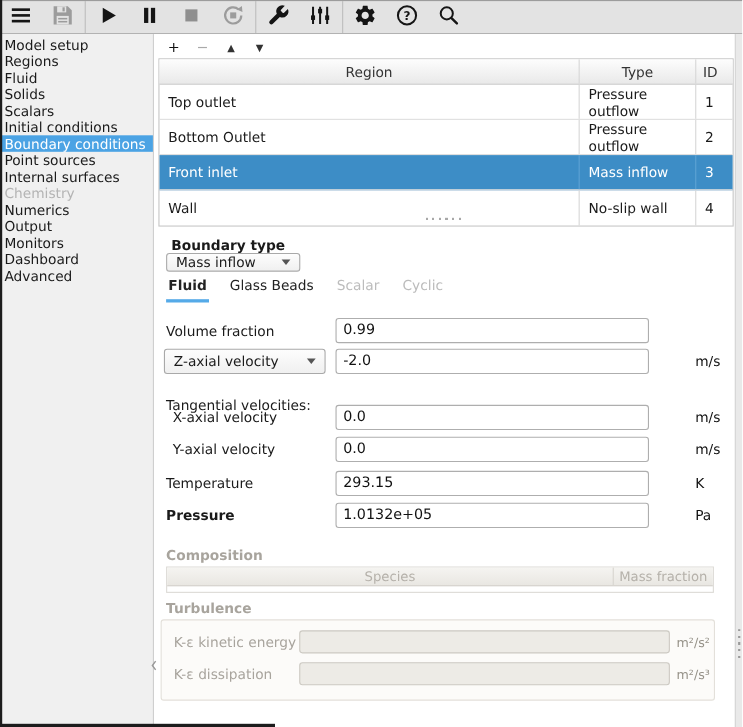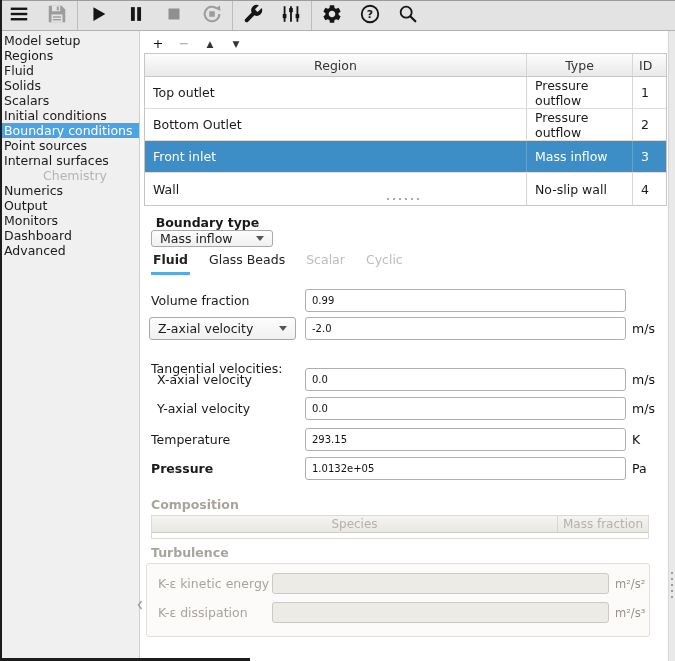--- a/index.html
+++ b/index.html
@@ -16,21 +16,21 @@
     display:flex;align-items:center;}
   .tbtn{width:38px;height:29px;display:flex;align-items:center;justify-content:center;}
   .tsep{width:1px;height:29px;background:#bdbdbd;margin:0 1px;}
 
   
   .content{position:absolute;left:0;top:31px;width:675px;height:630px;display:flex;}
   .sidebar{width:140px;background:var(--sidebar-bg,#f0f0f0);border-right:1px solid #cfcfcf;
     box-sizing:border-box;padding-top:2px;flex:none;}
   .nav-item{height:15px;line-height:15px;padding-left:4px;font-size:12.5px;white-space:nowrap;cursor:default;}
   .nav-item.selected{background:var(--sidebar-selection,#4ba3e4);color:#fff;}
-  .nav-item.disabled{color:#b4b4b4;margin-left:39px;}
+  .nav-item.disabled{color:#b4b4b4;}
 
   .main{flex:1;position:relative;background:#fff;}
   .gutter{width:7px;flex:none;background:#e9e9e9;border-left:1px solid #d5d5d5;box-sizing:border-box;position:relative;}
   .vdots{position:absolute;left:2px;top:541px;width:2px;height:28px;
     background:repeating-linear-gradient(#9a9a9a 0 2px,transparent 2px 6px);}
   .collapse-handle{position:absolute;left:-4px;top:567px;width:8px;height:14px;z-index:4;}
 
   
   .mini-toolbar{position:absolute;left:8px;top:4px;height:18px;display:flex;gap:6px;align-items:center;}
   .mbtn{width:20px;height:18px;text-align:center;line-height:18px;font-size:13px;color:#111;}
@@ -68,22 +68,22 @@
   .tabs{position:absolute;left:11px;top:218px;display:flex;gap:17px;}
   .tab{font-size:12.5px;padding:3px 2px 5px;color:#222;}
   .tab.active{font-weight:bold;border-bottom:3px solid var(--tab-underline,#55aae8);}
   .tab.disabled{color:#bcbcbc;}
 
   
   .frow{position:absolute;left:0;width:527px;height:23px;}
   .flabel{position:absolute;left:11px;top:0;line-height:23px;font-size:12.5px;}
   .flabel.indent{left:17px;}
   .flabel.bold{font-weight:bold;}
-  .finput{position:absolute;left:165px;top:0;width:321px;height:23px;box-sizing:border-box;
-    border:1px solid #aeaeae;border-radius:3px;padding:0 6px;font-size:10px;
+  .finput{position:absolute;left:165px;top:0;width:285px;height:23px;box-sizing:border-box;
+    border:1px solid #aeaeae;border-radius:3px;padding:0 6px;font-size:13px;
     font-family:"DejaVu Sans","Liberation Sans",sans-serif;background:#fff;color:#111;}
   .funit{position:absolute;left:492px;top:0;line-height:23px;font-size:12.5px;color:#111;}
 
   .sect-head{position:absolute;left:11px;font-weight:bold;font-size:12.5px;color:#a8a49d;}
 
   
   .comp-table{position:absolute;left:11px;top:484px;width:498px;height:24px;border:1px solid #dcdad5;
     background:#fff;box-sizing:border-box;}
   .comp-head{display:flex;height:17px;background:linear-gradient(#f5f4f1,#e9e7e2);border-bottom:1px solid #cfccc6;
     color:#b5b1aa;font-size:12px;box-sizing:border-box;}

